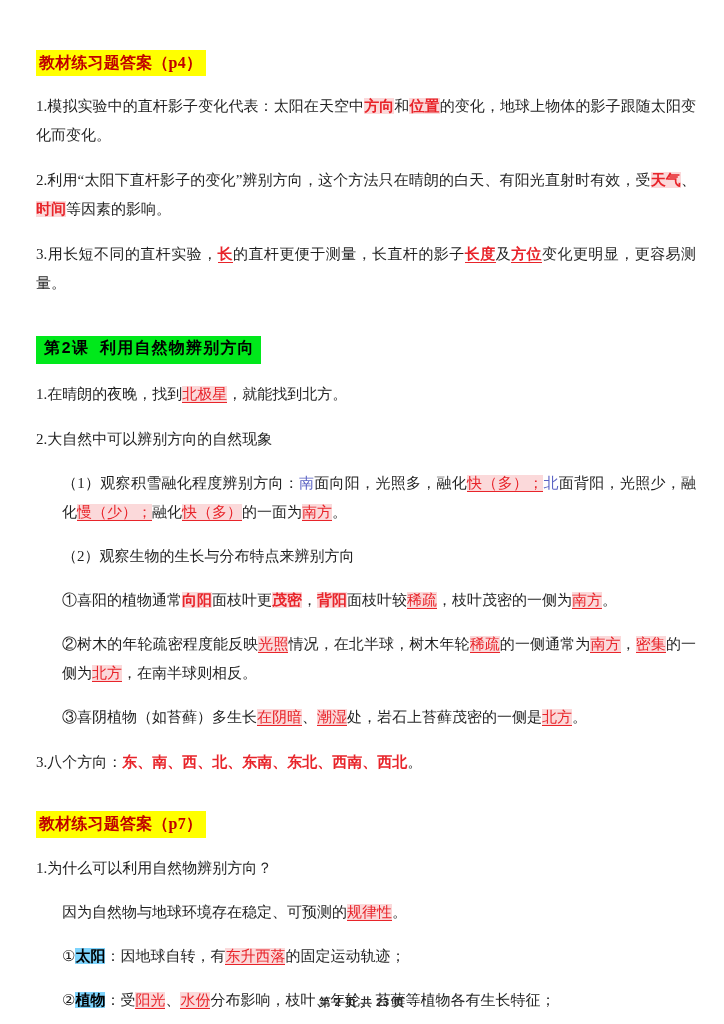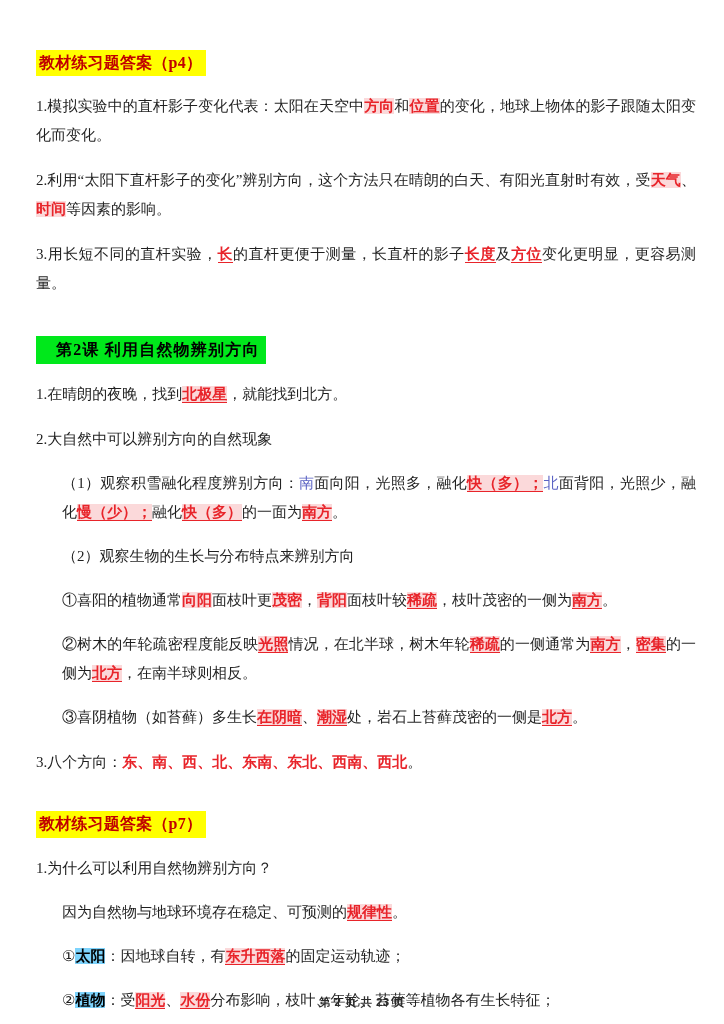--- a/index.html
+++ b/index.html
@@ -32,23 +32,23 @@
     padding: 1px 4px 2px 3px;
     letter-spacing: 0.2px;
   }
   .hdr-yellow {
     background: #ffff00;
     color: #c00000;
   }
   .hdr-green {
     background: #00e81b;
     color: #000000;
-    font-family: Liberation Serif, serif;
+    font-family: Liberation Mono, monospace;
     letter-spacing: 1.2px;
-    padding: 2px 6px 3px 20px;
+    padding: 2px 6px 3px 8px;
   }
   .hdr-row { margin: 0; }
 
   
   p {
     margin: 0;
     font-size: 15px;
     line-height: 29px;
     text-align: justify;
     text-justify: inter-ideograph;
@@ -58,21 +58,21 @@
   .lvl1 { margin-top: 15px; text-indent: 0; padding-left: 26px; }
   .gap-lg { margin-top: 34px; }
   .gap-xl { margin-top: 38px; }
   .gap-md { margin-top: 22px; }
 
   
   .r        { color: #e8242a; font-weight: bold; }               
   .r-hl     { color: #e8242a; font-weight: bold; background: #fbd9da; }  
   .r-ul     { color: #e8242a; font-weight: bold;
               border-bottom: 1.6px solid #e8242a; }               
-  .r-ul-hl  { color: #e8242a; font-weight: bold; background: #fbd9da;
+  .r-ul-hl  { color: #e8242a; font-weight: normal; background: #fbd9da;
               border-bottom: 1.6px solid #e8242a; }
   .g-hl     { color: #000000; font-weight: bold; background: #7dd3fc; }  
   .blue     { color: #5b63c4; }
 
   
   .footer {
     position: absolute;
     left: 0;
     right: 0;
     bottom: 14px;

